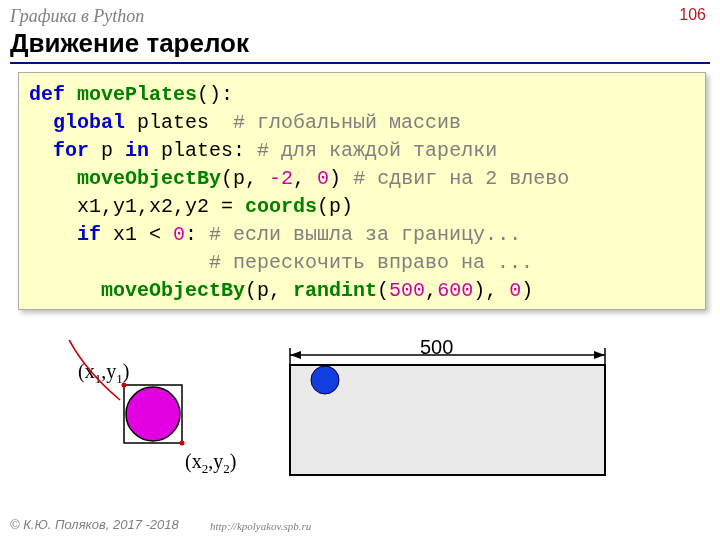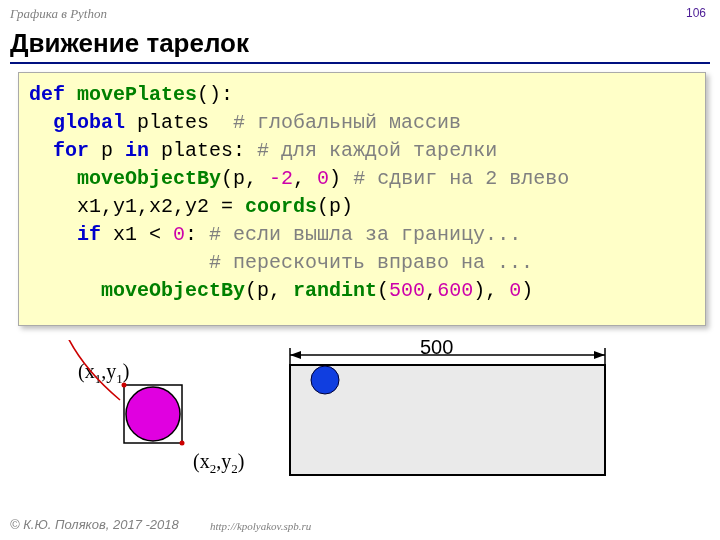--- a/index.html
+++ b/index.html
@@ -9,31 +9,31 @@
     height: 540px;
     background: white;
     font-family: Arial, sans-serif;
     position: relative;
     overflow: hidden;
   }
   .header-topic {
     position: absolute;
     top: 6px;
     left: 10px;
-    font-size: 13px;
+    font-size: 18px;
     font-style: italic;
     color: #808080;
     font-family: "Times New Roman", serif;
   }
   .page-num {
     position: absolute;
     top: 6px;
     right: 14px;
-    font-size: 12px;
-    color: #4c1d95;
+    font-size: 16px;
+    color: #b91c1c;
   }
   .slide-title {
     position: absolute;
     top: 28px;
     left: 10px;
     font-size: 26px;
     font-weight: bold;
     color: #000;
   }
   .title-rule {
@@ -45,21 +45,21 @@
     border-top: 2px solid #001080;
   }
   .code-box {
     position: absolute;
     top: 72px;
     left: 18px;
     width: 666px;
     background: #ffffc8;
     border: 1px solid #aaa;
     box-shadow: 3px 3px 5px rgba(0,0,0,0.25);
-    padding: 8px 10px 20px 10px;
+    padding: 8px 10px 4px 10px;
     font-family: "Courier New", monospace;
     font-size: 20px;
     line-height: 28px;
     white-space: pre;
     color: #000;
   }
   .kw { color: #0000cc; font-weight: bold; }
   .fn { color: #008000; font-weight: bold; }
   .cm { color: #808080; }
   .num { color: #cc00aa; }
@@ -76,21 +76,20 @@
     left: 78px;
     font-size: 20px;
     font-family: "Times New Roman", serif;
   }
   .coord2 {
     position: absolute;
     top: 450px;
     left: 185px;
     font-size: 20px;
     font-family: "Times New Roman", serif;
-    margin-left: 8px;
   }
   sub { font-size: 13px; }
   .footer-left {
     position: absolute;
     bottom: 8px;
     left: 10px;
     font-size: 13px;
     color: #808080;
     font-style: italic;
     font-family: Liberation Sans, sans-serif;

